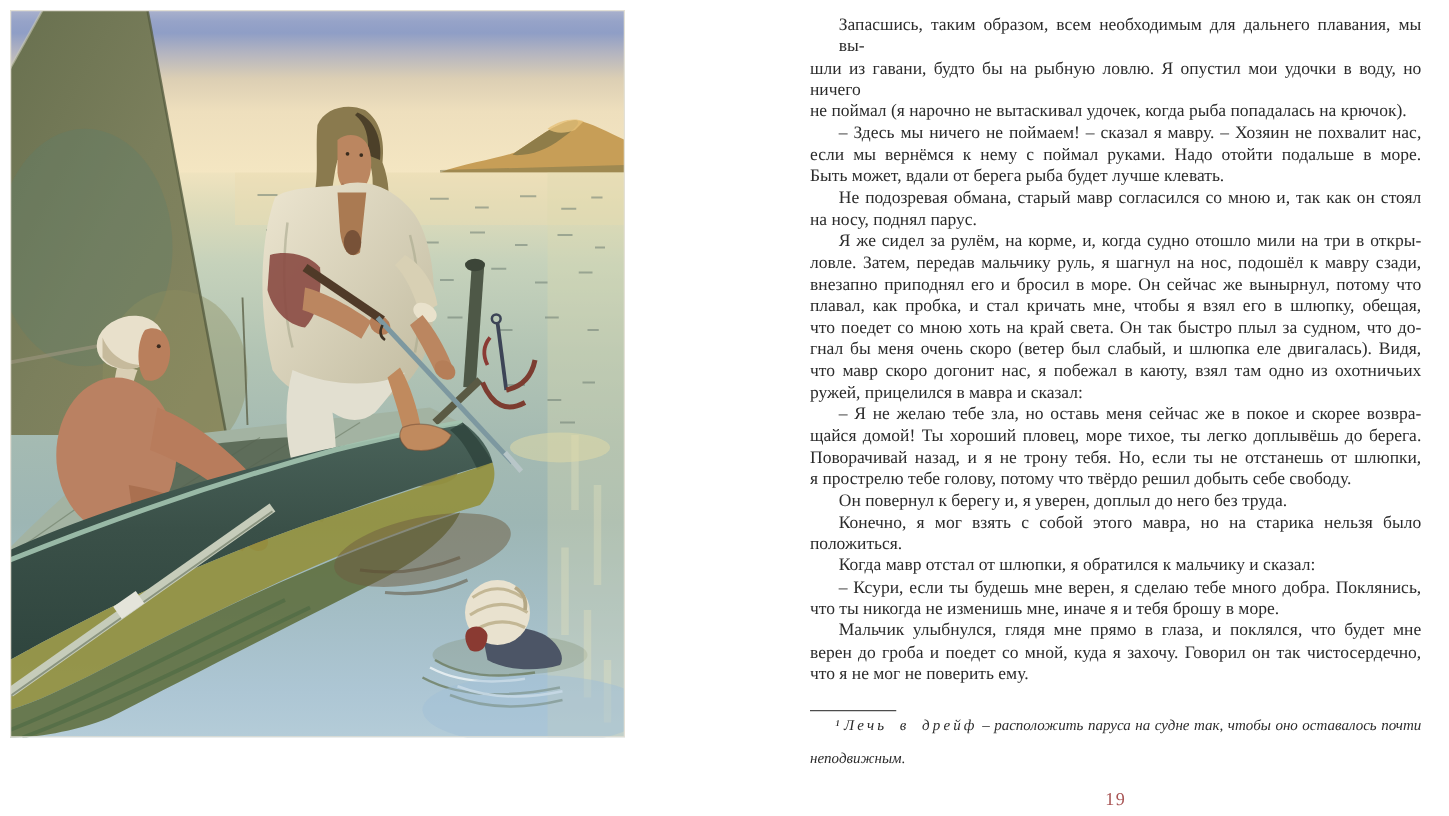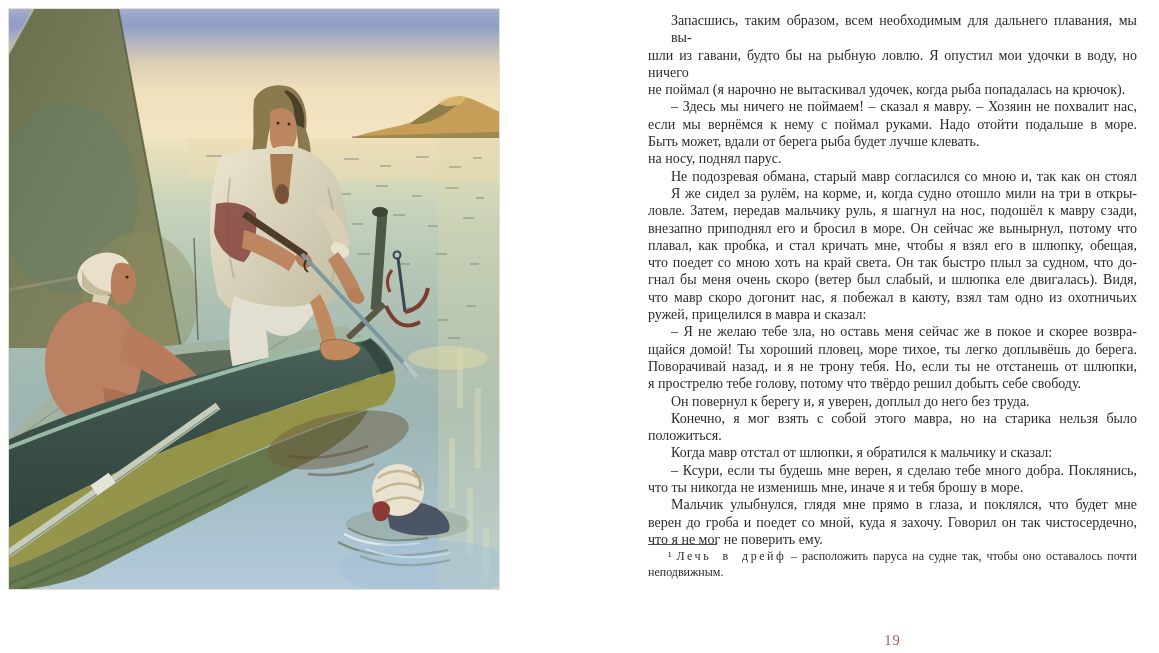--- a/index.html
+++ b/index.html
@@ -28,35 +28,35 @@
     -moz-text-align-last:justify;
     text-align-last:justify;
     white-space:normal;
   }
   .line.first{padding-left:23px;}
   .line.last{
     -moz-text-align-last:left;
     text-align-last:left;
   }
   .footnote{
-    position:absolute;left:648px;top:536px;width:489px;
+    position:absolute;left:648px;top:560px;width:489px;
     color:var(--text-color);
-    font-size:12px;line-height:15.5px;
+    font-size:12px;line-height:15.5px;font-style:italic;
   }
   .footnote-rule{
     width:69px;height:0;border-top:1px solid #4d4d4d;margin:8px 0 4px 0;
   }
   .fn-line1{
     padding-left:20px;
     text-align:justify;
     -moz-text-align-last:justify;
     text-align-last:justify;
   }
   .fn-term{letter-spacing:2.5px;word-spacing:4px;}
-  .fn-line2{text-align:left;}
+  .fn-line2{text-align:left;margin-top:10px;}
   .page-number{
     position:absolute;left:648px;top:632px;width:489px;
     text-align:center;color:var(--pagenum-color);
     font-size:14.5px;letter-spacing:1px;
   }
 </style>
 </head>
 <body>
 
 <div class="illustration">
@@ -241,22 +241,22 @@
       <div class="line first">Запасшись, таким образом, всем необходимым для дальнего плавания, мы вы-</div>
       <div class="line">шли из гавани, будто бы на рыбную ловлю. Я опустил мои удочки в воду, но ничего</div>
       <div class="line last">не поймал (я нарочно не вытаскивал удочек, когда рыба попадалась на крючок).</div>
     </div>
     <div class="paragraph">
       <div class="line first">– Здесь мы ничего не поймаем! – сказал я мавру. – Хозяин не похвалит нас,</div>
       <div class="line">если мы вернёмся к нему с поймал руками. Надо отойти подальше в море.</div>
       <div class="line last">Быть может, вдали от берега рыба будет лучше клевать.</div>
     </div>
     <div class="paragraph">
+      <div class="line first">Не подозревая обмана, старый мавр согласился со мною и, так как он стоял</div>
       <div class="line last">на носу, поднял парус.</div>
-      <div class="line first">Не подозревая обмана, старый мавр согласился со мною и, так как он стоял</div>
     </div>
     <div class="paragraph">
       <div class="line first">Я же сидел за рулём, на корме, и, когда судно отошло мили на три в откры-</div>
       <div class="line">ловле. Затем, передав мальчику руль, я шагнул на нос, подошёл к мавру сзади,</div>
       <div class="line">внезапно приподнял его и бросил в море. Он сейчас же вынырнул, потому что</div>
       <div class="line">плавал, как пробка, и стал кричать мне, чтобы я взял его в шлюпку, обещая,</div>
       <div class="line">что поедет со мною хоть на край света. Он так быстро плыл за судном, что до-</div>
       <div class="line">гнал бы меня очень скоро (ветер был слабый, и шлюпка еле двигалась). Видя,</div>
       <div class="line">что мавр скоро догонит нас, я побежал в каюту, взял там одно из охотничьих</div>
       <div class="line last">ружей, прицелился в мавра и сказал:</div>

